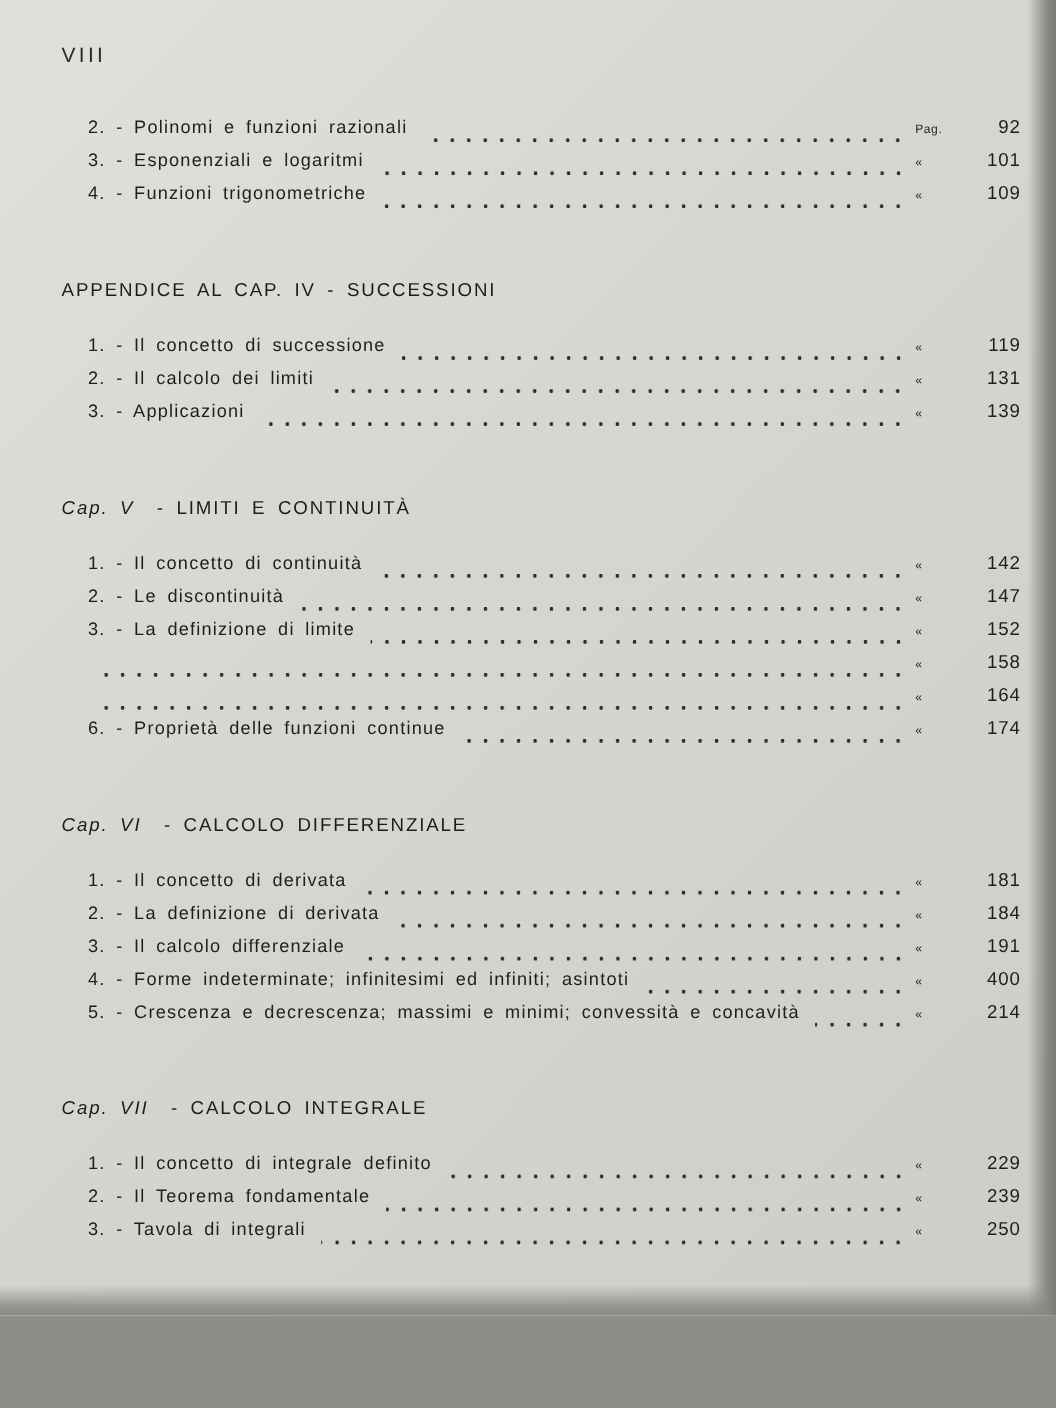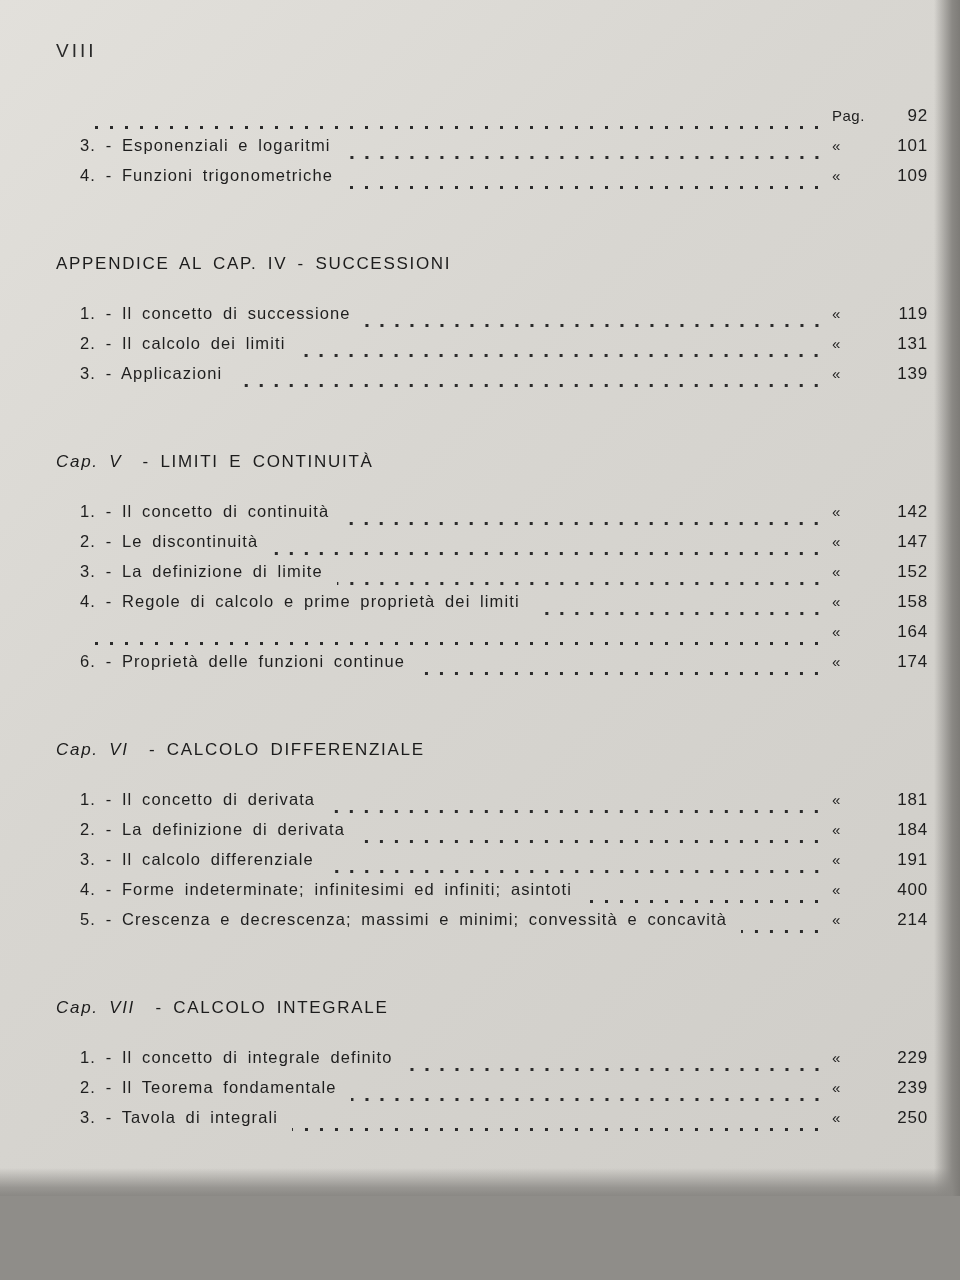--- a/index.html
+++ b/index.html
@@ -67,21 +67,21 @@
     background-position: right center;
     min-width: 6px;
   }
   .page-col {
     display: flex;
     width: 96px;
     flex-shrink: 0;
     justify-content: space-between;
     align-items: baseline;
   }
-  .page-mark { font-size: 15px; letter-spacing: 0.5px; text-align: center; }
+  .page-mark { font-size: 11px; letter-spacing: 0.5px; text-align: center; }
   .page-num  { font-size: 17px; letter-spacing: 0.8px; text-align: right; }
   .footer-entry {
     display: flex;
     align-items: baseline;
     margin-top: 62px;
     font-size: 20px;
     font-style: italic;
     font-weight: bold;
     letter-spacing: 1.3px;
     word-spacing: 5px;
@@ -94,20 +94,21 @@
 
 <div class="page" data-name="scanned-page">
   <div class="content" data-name="page-content">
     <div class="folio" data-name="page-number-folio">VIII</div>
 
     <div data-name="toc-sections">
         <section class="toc-section" data-name="toc-section">
 
     <div class="entry-list" data-name="entry-list">
             <div class="entry-row" data-name="toc-entry">
+    <span class="entry-title" data-name="entry-title">2. - Polinomi e funzioni razionali</span>
     <span class="leader" data-name="dot-leader"></span>
     <span class="page-col" data-name="page-col">
       <span class="page-mark" data-name="entry-page-mark">Pag.</span>
       <span class="page-num" data-name="entry-page-number">92</span>
     </span>
   </div>
             <div class="entry-row" data-name="toc-entry">
     <span class="entry-title" data-name="entry-title">3. - Esponenziali e logaritmi</span>
     <span class="leader" data-name="dot-leader"></span>
     <span class="page-col" data-name="page-col">
@@ -181,21 +182,20 @@
   </div>
             <div class="entry-row" data-name="toc-entry">
     <span class="entry-title" data-name="entry-title">3. - La definizione di limite</span>
     <span class="leader" data-name="dot-leader"></span>
     <span class="page-col" data-name="page-col">
       <span class="page-mark" data-name="entry-page-mark">«</span>
       <span class="page-num" data-name="entry-page-number">152</span>
     </span>
   </div>
             <div class="entry-row" data-name="toc-entry">
-    <span class="entry-title" data-name="entry-title">4. - Regole di calcolo e prime proprietà dei limiti</span>
     <span class="leader" data-name="dot-leader"></span>
     <span class="page-col" data-name="page-col">
       <span class="page-mark" data-name="entry-page-mark">«</span>
       <span class="page-num" data-name="entry-page-number">158</span>
     </span>
   </div>
             <div class="entry-row" data-name="toc-entry">
     <span class="leader" data-name="dot-leader"></span>
     <span class="page-col" data-name="page-col">
       <span class="page-mark" data-name="entry-page-mark">«</span>

